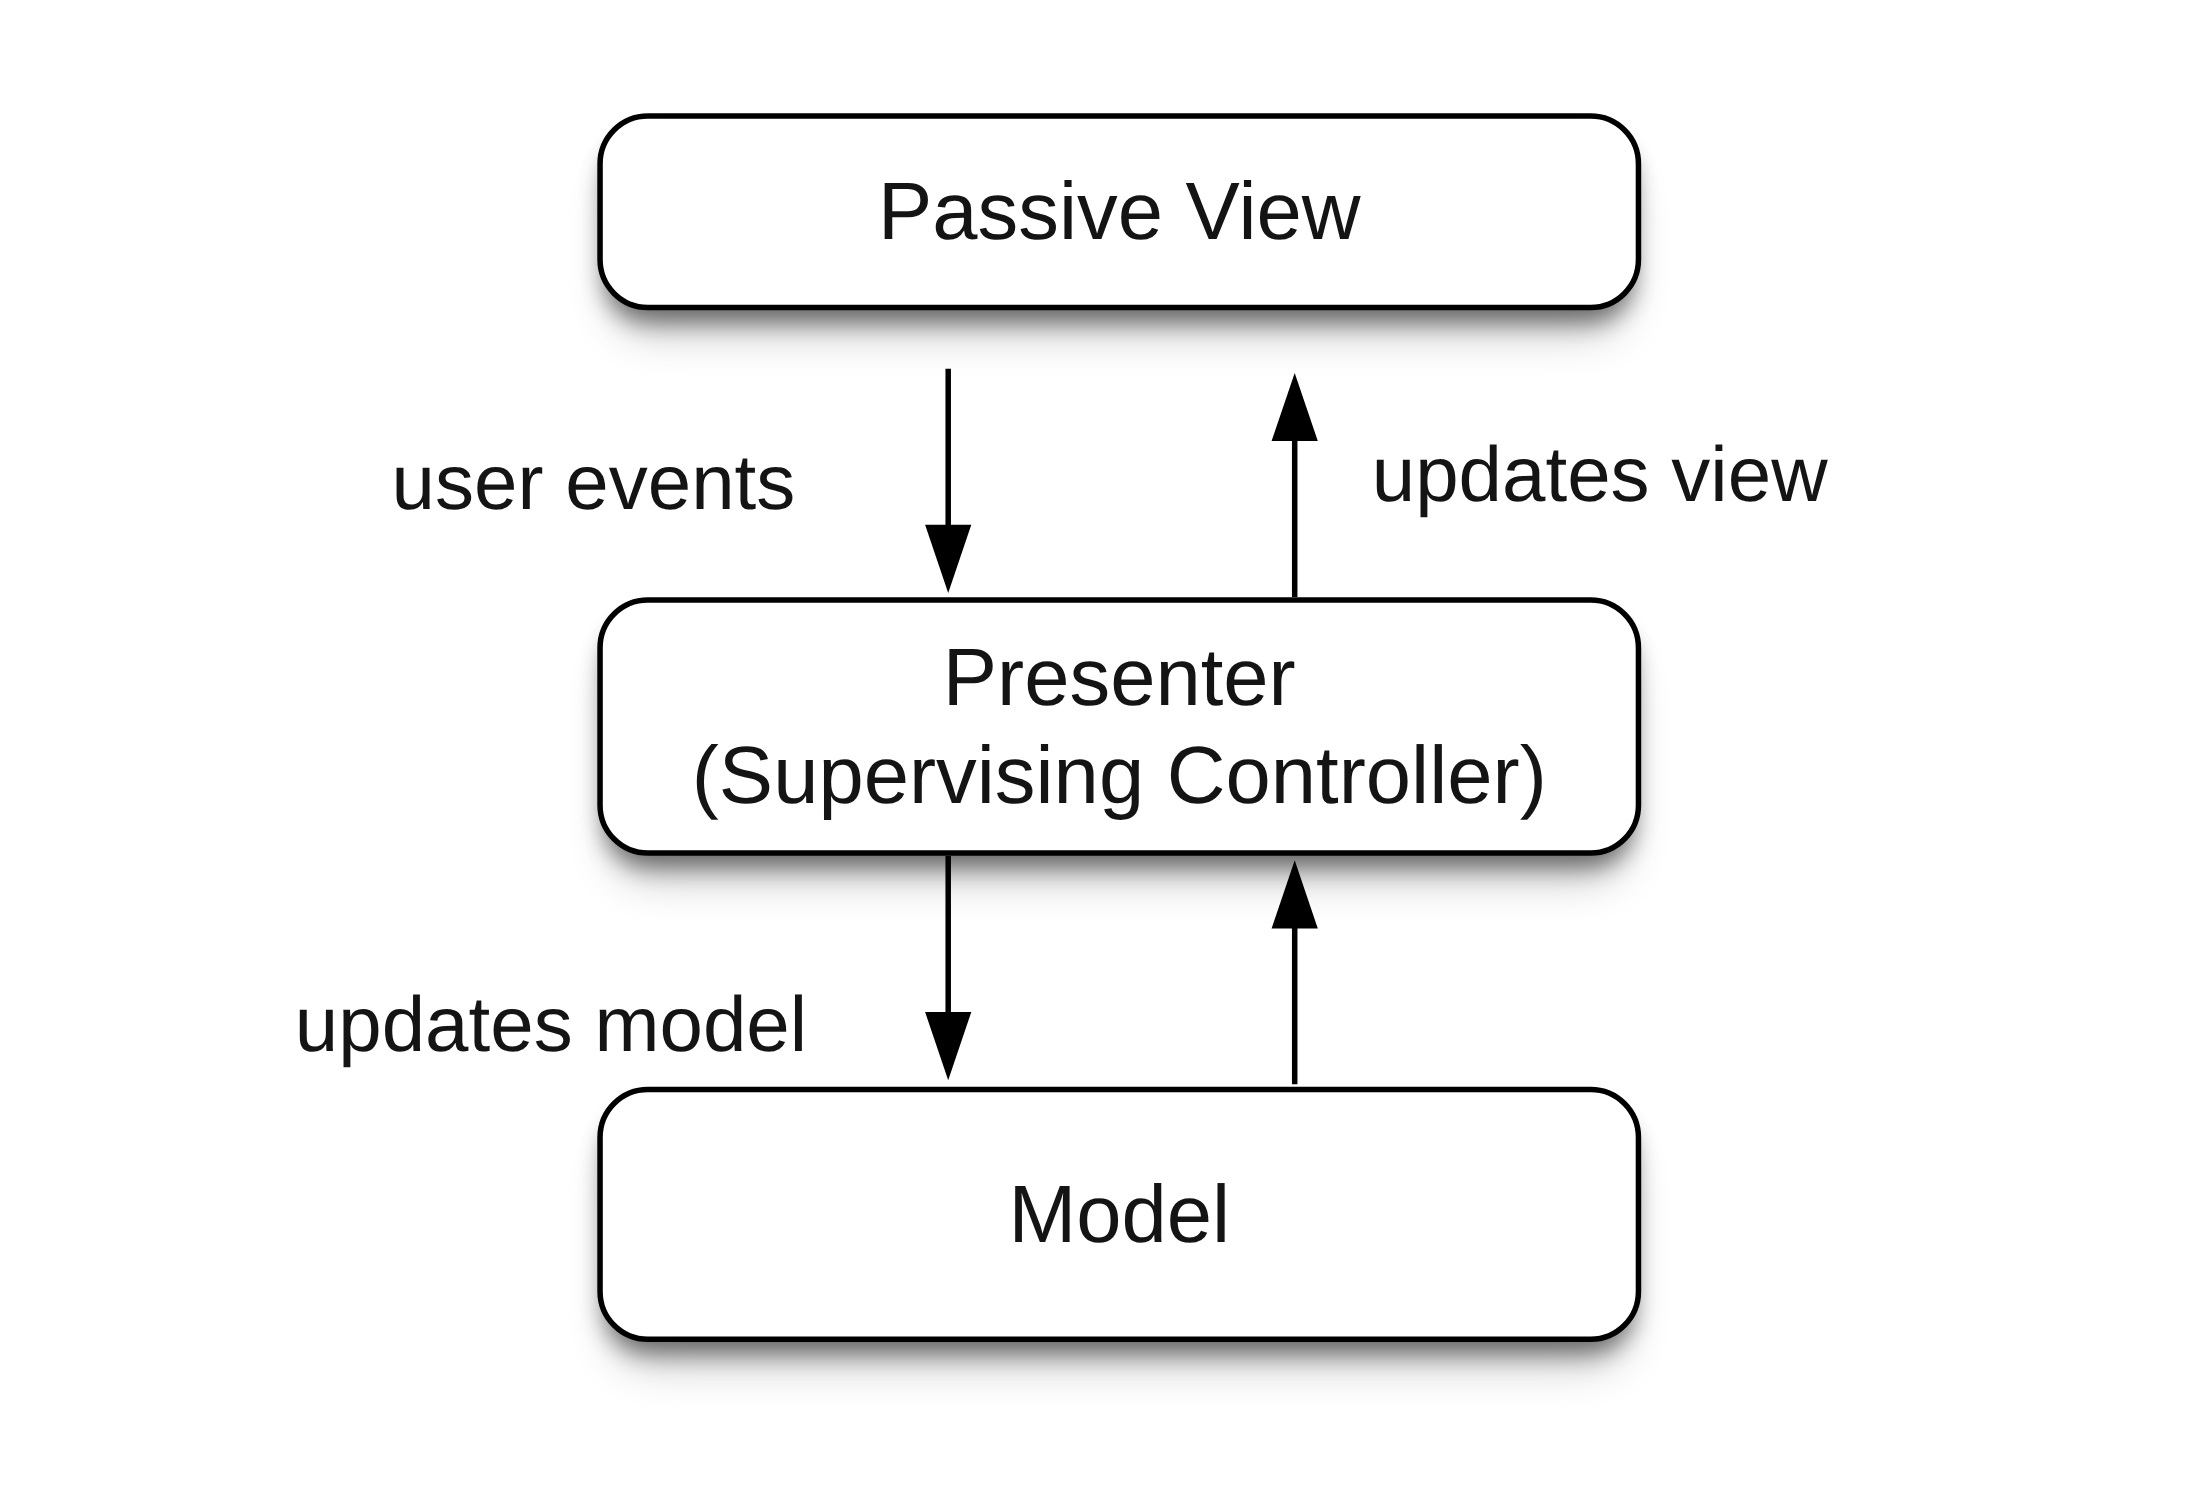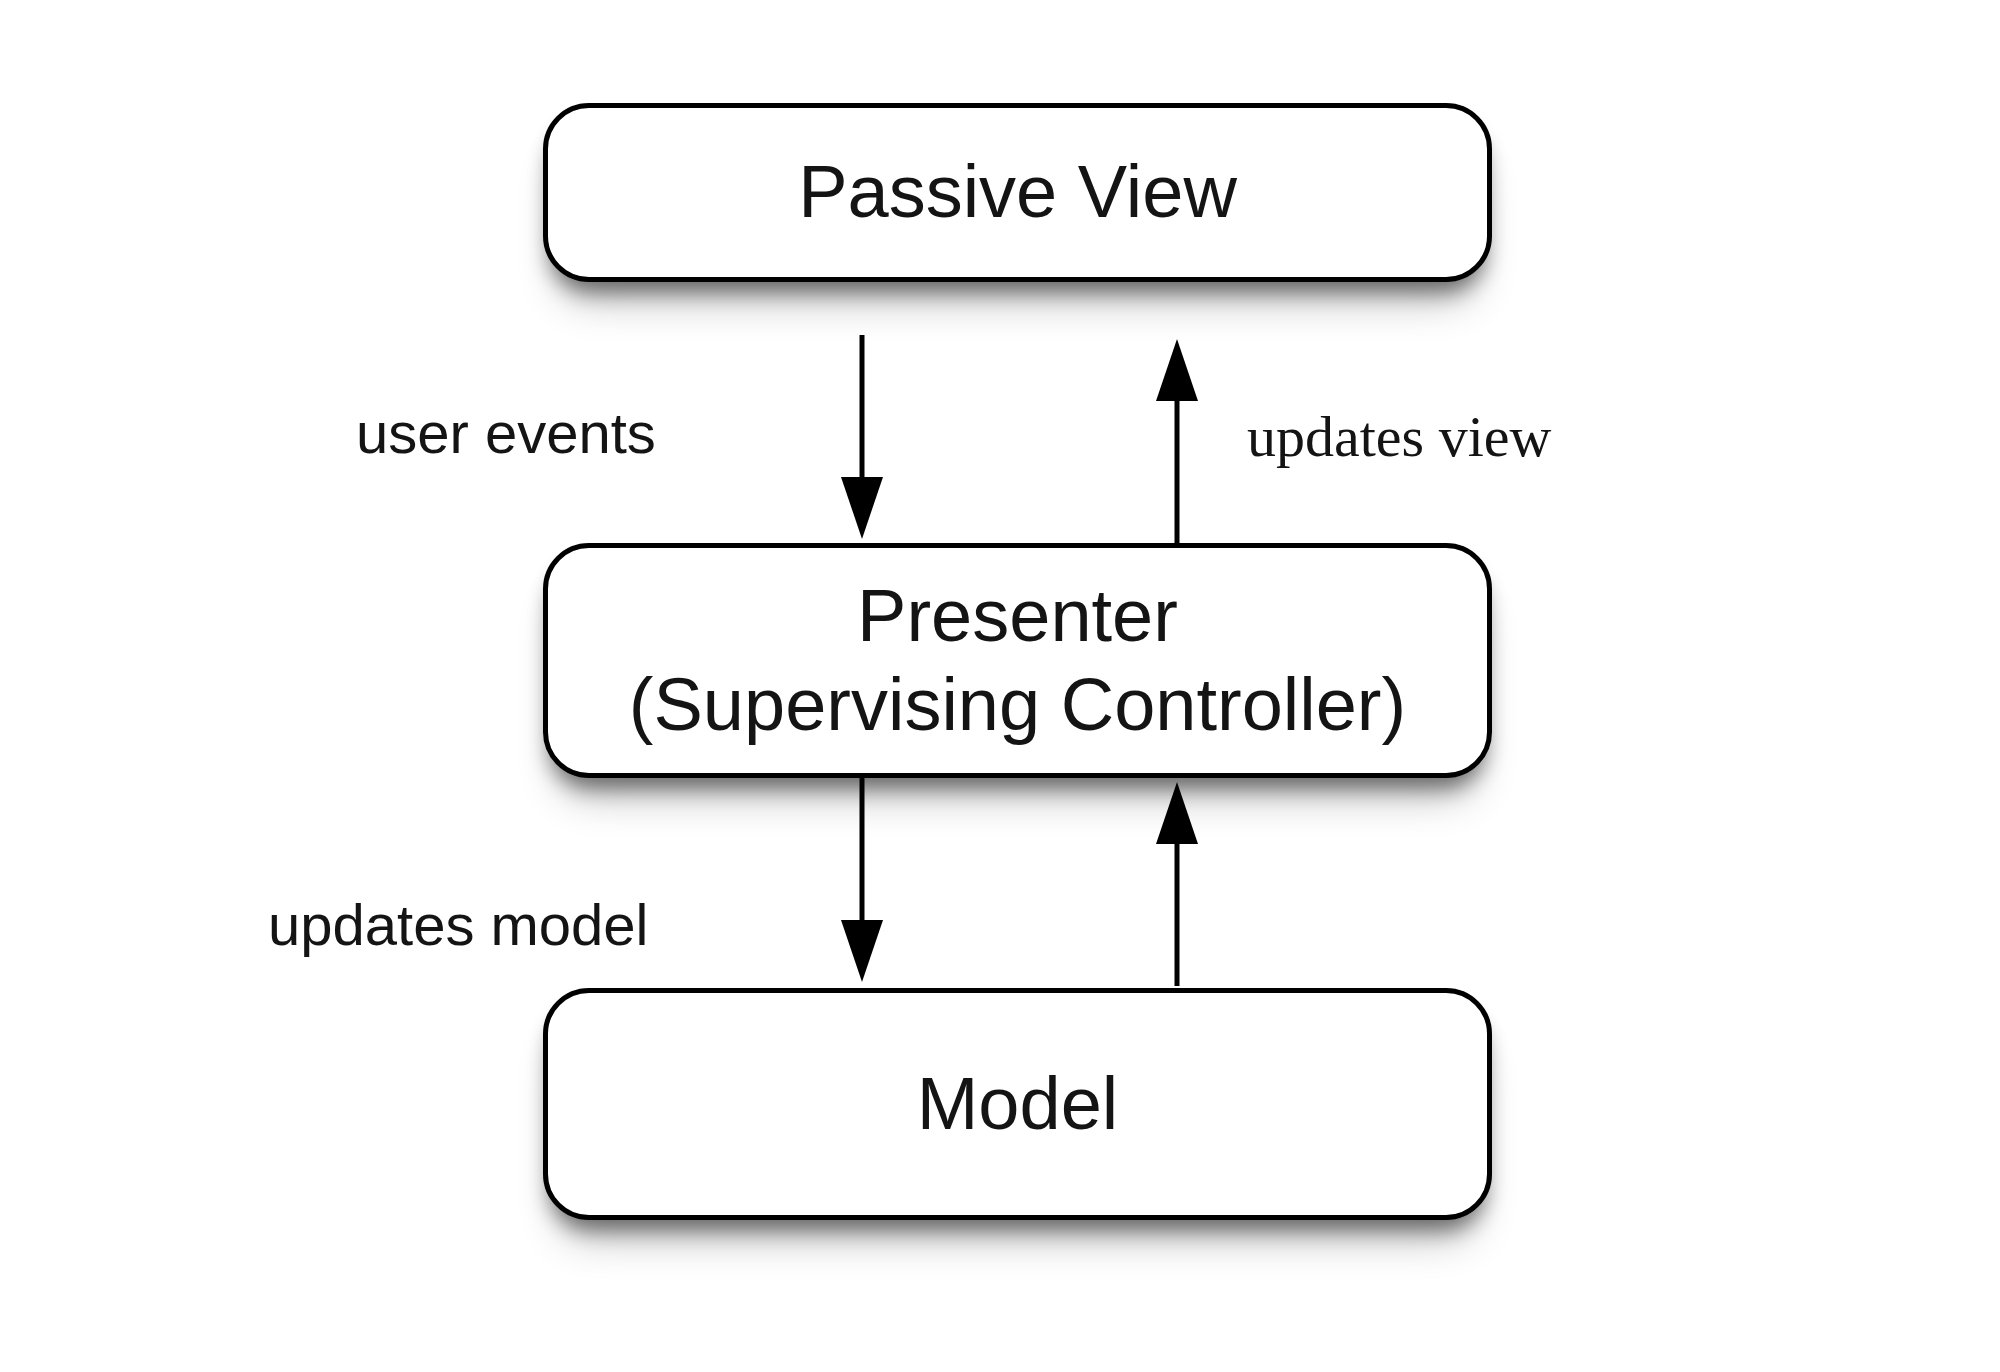--- a/index.html
+++ b/index.html
@@ -23,25 +23,25 @@
     text-align:center;
     font-size:74px;line-height:1.2;
     box-shadow:0 16px 20px -6px rgba(0,0,0,0.45), 0 34px 42px -18px rgba(0,0,0,0.30);
   }
   .box-top{top:103px;height:179px;}
   .box-mid{top:543px;height:235px;}
   .box-bottom{top:988px;height:232px;}
   .arrow{position:absolute;width:60px;height:206px;}
   .edge-label{
     position:absolute;
-    font-size:58px;line-height:1;
+    font-size:71px;line-height:1;
     white-space:nowrap;
   }
   .lbl-user-events{left:356px;top:404px;}
-  .lbl-updates-view{left:1247px;top:408px;font-family:Liberation Serif, serif;}
+  .lbl-updates-view{left:1247px;top:396px;}
   .lbl-updates-model{left:268px;top:856px;margin-top:40px;}
   .lbl-state-change{left:1247px;top:854px;}
 </style>
 </head>
 <body>
 
 <div class="canvas">
 
   <div class="node box-top">
     <span>Passive View</span>

